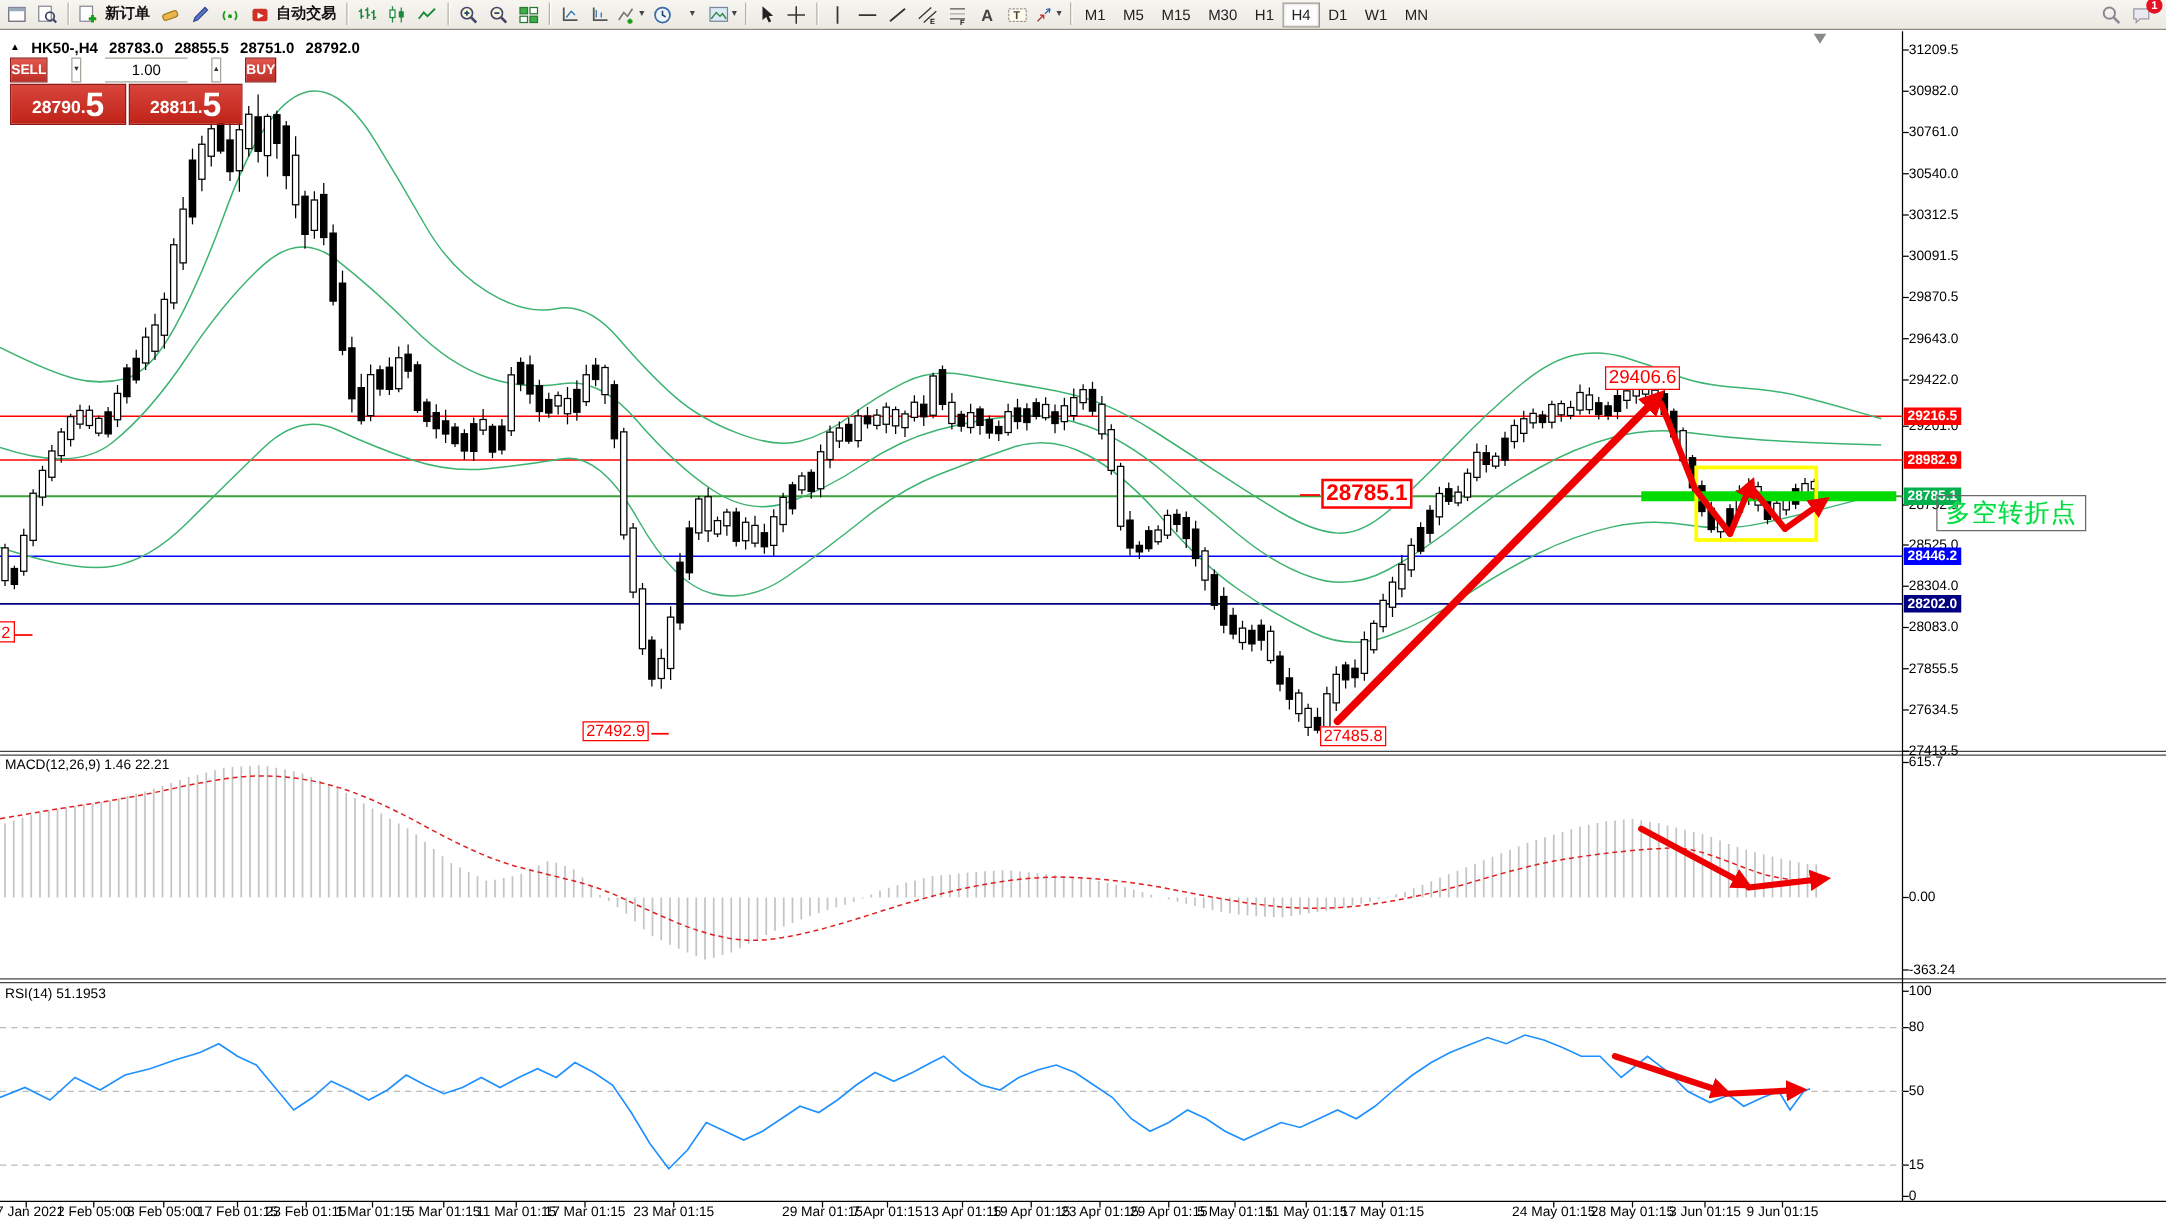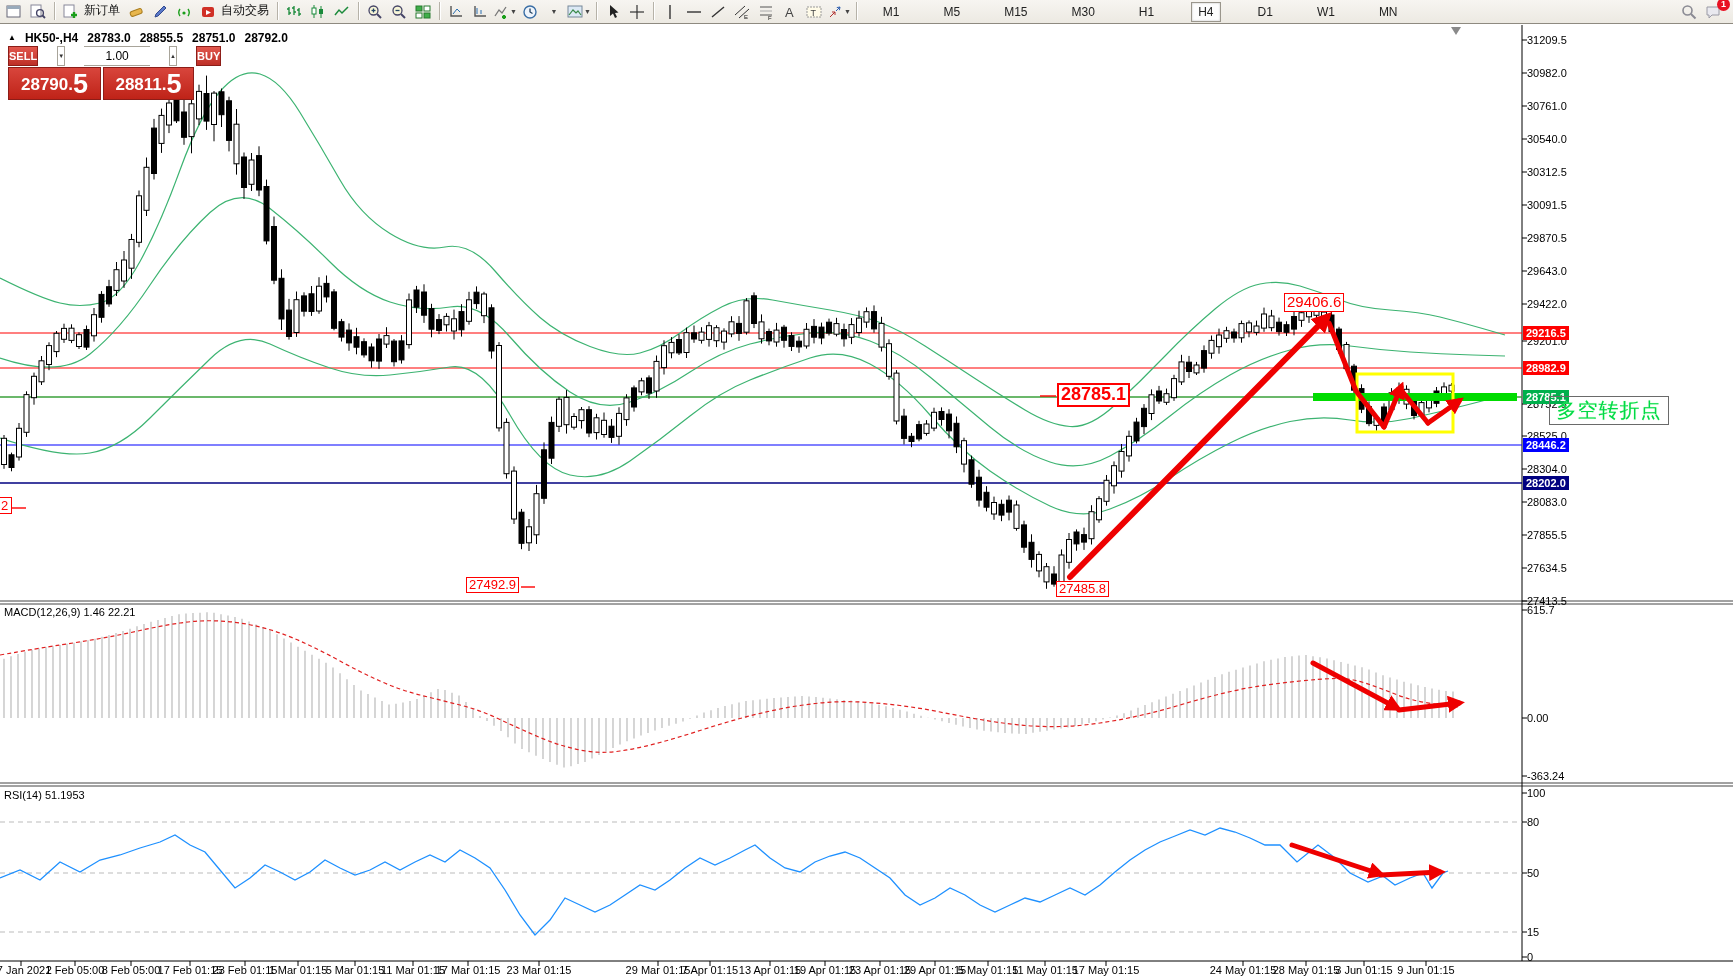--- a/index.html
+++ b/index.html
@@ -6,21 +6,21 @@
     font-family:"Liberation Sans",sans-serif;-webkit-font-smoothing:antialiased;}
   #root{position:relative;width:1733px;height:979px;}
   
   #toolbar{position:absolute;left:0;top:0;width:1733px;height:24px;background:linear-gradient(#f7f5f1,#ece9e2);
     border-bottom:1px solid #8e8a80;display:flex;align-items:center;padding:0 2px;box-sizing:border-box;}
   .tbtn{height:20px;min-width:22px;display:flex;align-items:center;justify-content:center;margin:0 1px;border-radius:2px;}
   .tbtn svg{display:block}
   .tlabel{font-size:12px;color:#111;margin:0 4px 0 1px;white-space:nowrap;}
   .tsep{width:1px;height:18px;background:#b6b2a8;margin:0 4px;box-shadow:1px 0 0 #fff;}
   .caret{font-size:7px;color:#444;margin-left:1px;}
-  .tf{font-size:12px;color:#222;padding:2px 6px;margin:0 15px;border:1px solid transparent;}
+  .tf{font-size:12px;color:#222;padding:2px 6px;margin:0 0;border:1px solid transparent;}
   .tf.active{background:#fdfdfd;border:1px solid #9a968c;box-shadow:inset 0 0 2px #bbb;}
   #tb-right{margin-left:auto;display:flex;align-items:center;margin-right:6px;}
   #chat-badge{position:absolute;top:-4px;right:-6px;background:#e81123;color:#fff;font-size:9px;font-weight:bold;
     border-radius:50%;width:13px;height:13px;line-height:13px;text-align:center;}
   
   #quote-line{position:absolute;left:8px;top:31px;font-size:12px;font-weight:bold;color:#000;display:flex;gap:9px;z-index:30;}
   #quote-line .tri{font-size:8px;margin-top:2px;}
   
   #trade{position:absolute;left:8px;top:46px;width:190px;z-index:40;}
   .trow{display:flex;height:20px;gap:19px;}
@@ -28,21 +28,21 @@
     font-size:11px;display:flex;align-items:center;justify-content:center;box-sizing:border-box;}
   #sell-btn{width:44px;} #buy-btn{width:34px;}
   .spin{width:11px;background:#fff;border:1px solid #a8a49a;box-sizing:border-box;font-size:6px;color:#333;
     display:flex;align-items:center;justify-content:center;}
   #vol-input{width:66px;border:1px solid #a8a49a;border-left:none;border-right:none;font-size:12px;text-align:center;
     font-family:"Liberation Sans",sans-serif;padding:0;box-sizing:border-box;}
   .prow{display:flex;margin-top:1px;}
   .pricebox{height:33px;background:linear-gradient(#d8453c,#bf2318);color:#fff;display:flex;align-items:flex-end;
     justify-content:center;padding-bottom:1px;box-sizing:border-box;border:1px solid #8c1d18;}
   #sell-price{width:93px;margin-right:2px;} #buy-price{width:91px;}
-  .pmain{font-size:17px;font-weight:bold;line-height:26px;} .pbig{font-size:27px;font-weight:bold;line-height:27px;}
+  .pmain{font-size:14px;font-weight:bold;line-height:26px;} .pbig{font-size:27px;font-weight:bold;line-height:27px;}
   
   .ytick{position:absolute;left:1527px;font-size:11px;color:#000;transform:translateY(-50%);}
   .ylab{position:absolute;left:1523px;font-size:11px;font-weight:700;color:#fff;padding:1px 3px;transform:translateY(-50%);z-index:5;}
   .xtick{position:absolute;top:964px;font-size:11px;color:#000;transform:translateX(-50%);white-space:nowrap;}
   .ind-label{position:absolute;font-size:11px;color:#000;z-index:6;}
   .chart-note{position:absolute;color:#f00;background:#fff;border:1px solid #f00;line-height:1.1;padding:0 2px;z-index:20;}
   #note-28785{font-size:18px;font-weight:bold;border-width:2px;}
   #note-29406{font-size:15px;margin-left:35px;}
   #note-27492,#note-27485{font-size:13px;}
   #note-left2{position:absolute;left:0px;top:497px;color:#f00;font-size:13px;border:1px solid #f00;border-left:none;
@@ -739,21 +739,21 @@
         <polyline points="1401,390 1428,423 " fill="none" stroke="#ee0000" stroke-width="5" stroke-linecap="round" stroke-linejoin="round"></polyline>
         <polyline points="1428,423 1459,401 " fill="none" stroke="#ee0000" stroke-width="5" stroke-linecap="round" stroke-linejoin="round" marker-end="url(#ah)"></polyline>
         <polyline points="1313,663 1397,708 " fill="none" stroke="#ee0000" stroke-width="5" stroke-linecap="round" stroke-linejoin="round" marker-end="url(#ah)"></polyline>
         <polyline points="1399,710 1459,703 " fill="none" stroke="#ee0000" stroke-width="5" stroke-linecap="round" stroke-linejoin="round" marker-end="url(#ah)"></polyline>
         <polyline points="1292,845 1380,874 " fill="none" stroke="#ee0000" stroke-width="5" stroke-linecap="round" stroke-linejoin="round" marker-end="url(#ah)"></polyline>
         <polyline points="1381,875 1440,872 " fill="none" stroke="#ee0000" stroke-width="5" stroke-linecap="round" stroke-linejoin="round" marker-end="url(#ah)"></polyline>
       </svg>
     </div>
 
 <div id="toolbar">
-  <span id="tb-icons" style="display: flex;">
+  <span id="tb-icons" style="display: flex; font-weight: bold;">
         <span class="tbtn">
           <svg width="16" height="16" viewBox="0 0 16 16">
             <rect x="1" y="2" width="13" height="11" fill="#fff" stroke="#667"></rect>
             <rect x="1" y="2" width="13" height="3" fill="#9ab"></rect>
           </svg>
         </span>
         <span class="tbtn">
           <svg width="16" height="16" viewBox="0 0 16 16">
             <rect x="1" y="1" width="10" height="12" fill="#fff" stroke="#889"></rect>
             <circle cx="10" cy="9" r="3.4" fill="none" stroke="#446" stroke-width="1.4"></circle>

